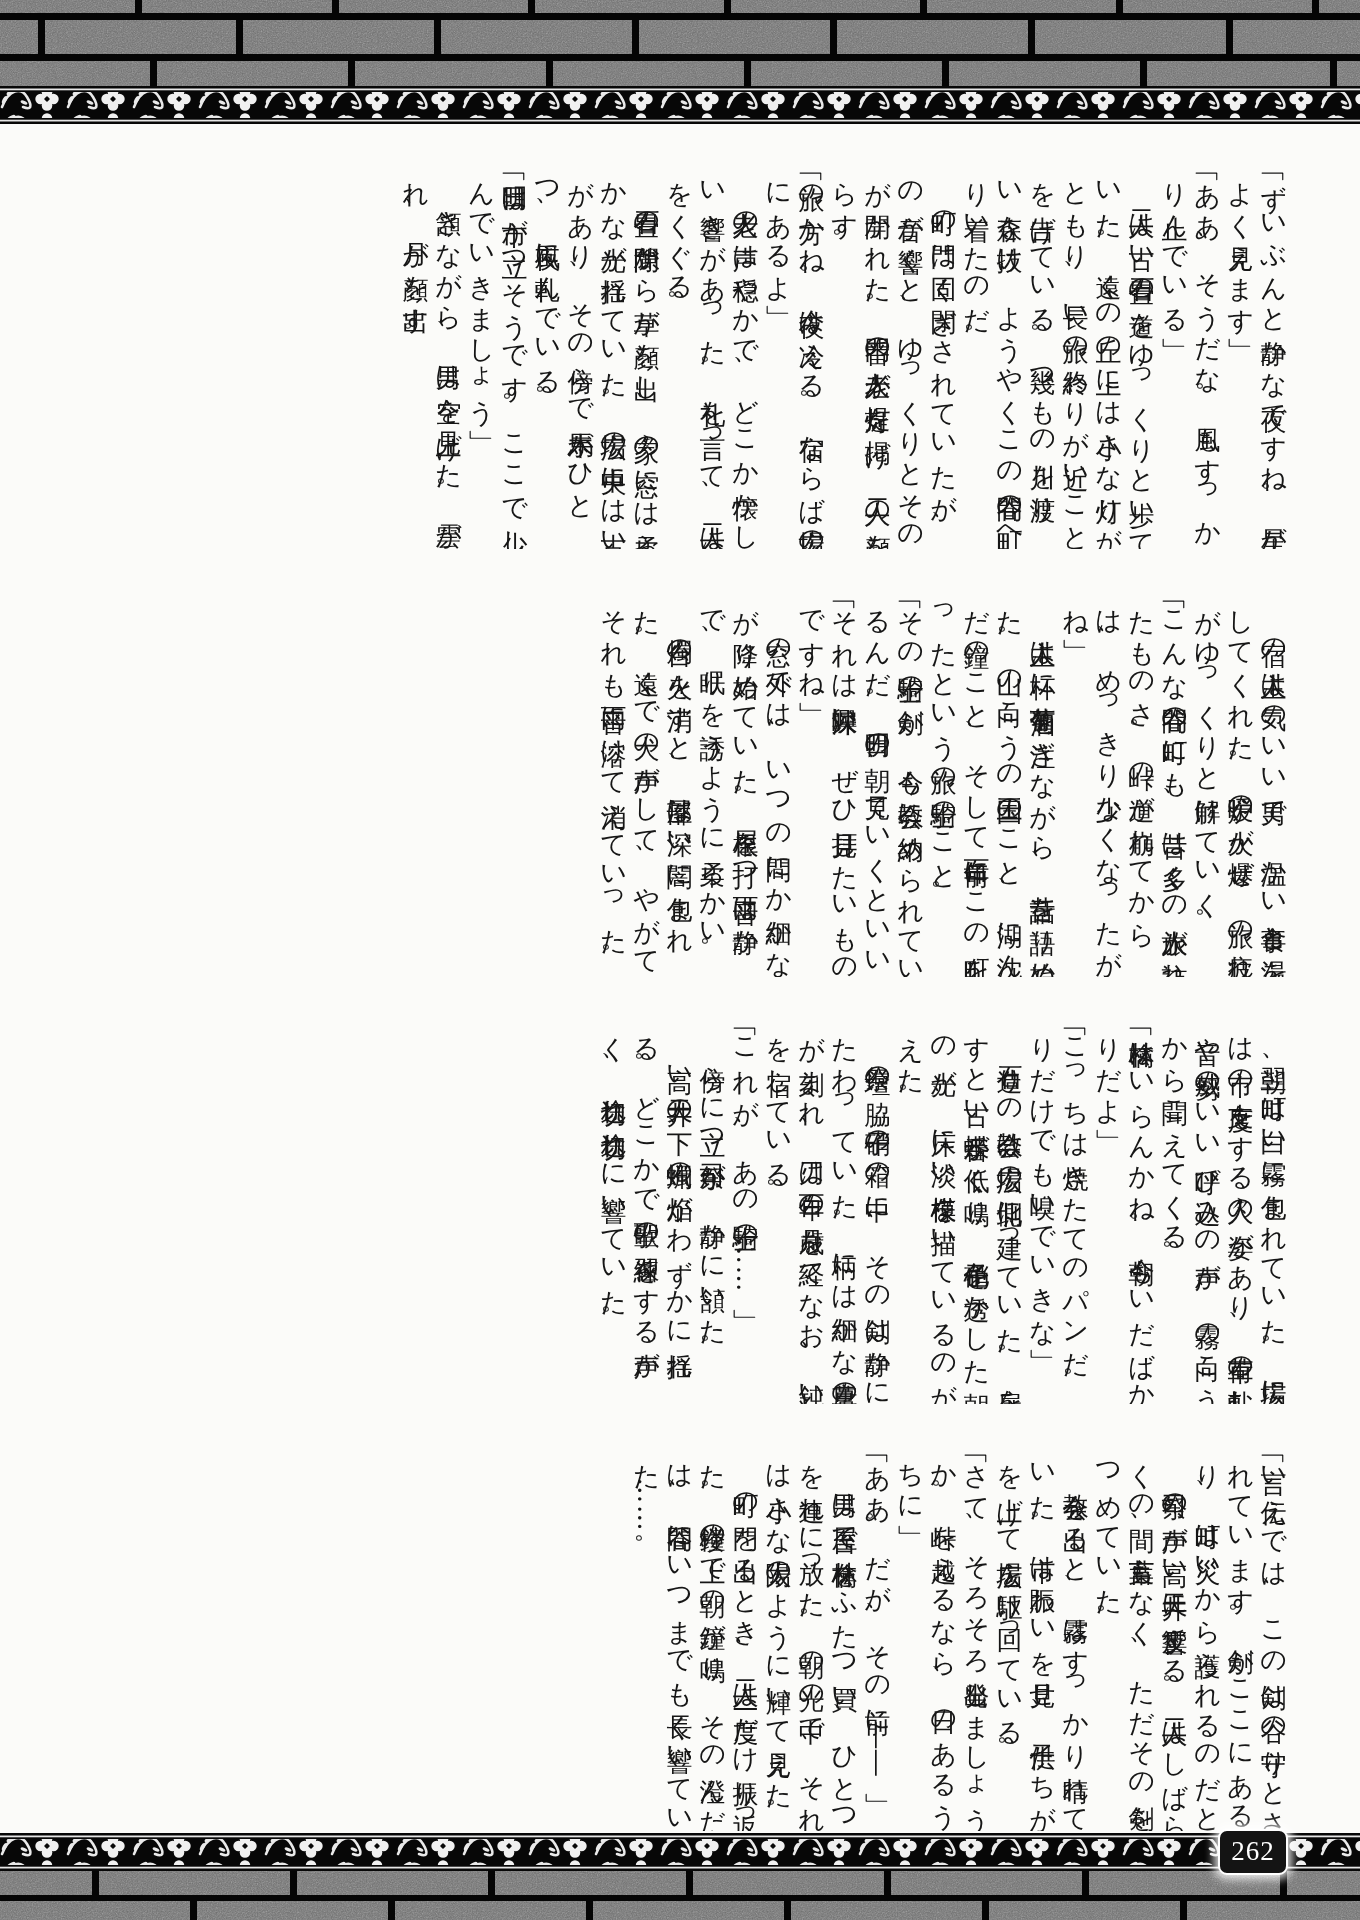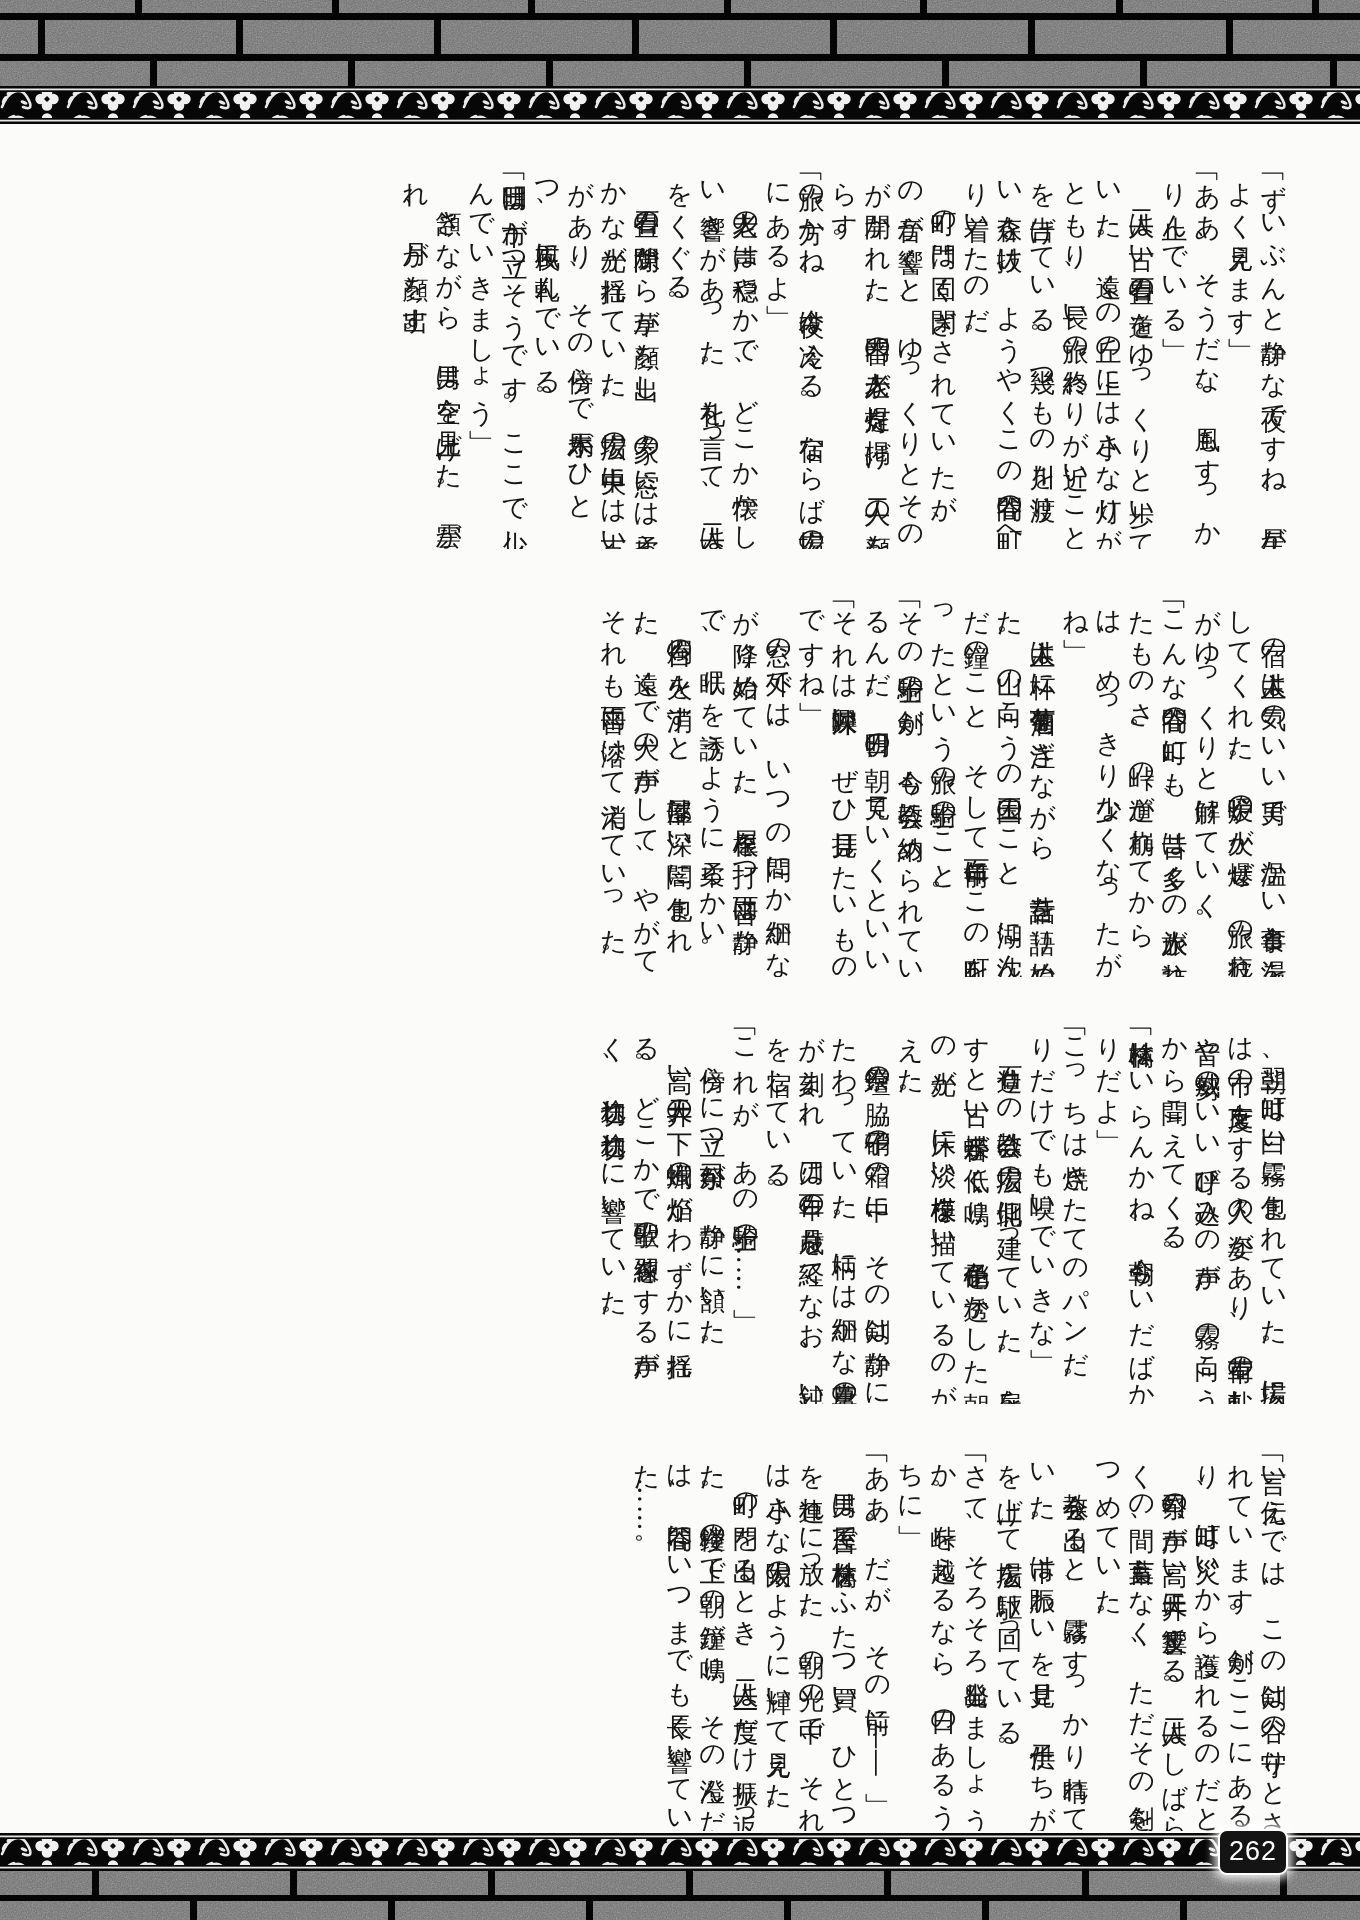--- a/index.html
+++ b/index.html
@@ -24,21 +24,21 @@
   .text-row p{margin:0;padding:0;}
   .row-1{top:164px;}
   .row-2{top:592px;}
   .row-3{top:1019px;}
   .row-4{top:1446px;}
   .page-badge{
     position:absolute;top:-4px;right:72px;width:66px;height:42px;
     background:#141414;border:2px solid #ffffff;border-radius:9px;
     box-shadow:0 0 10px 4px rgba(255,255,255,0.85);
     color:#ffffff;font-size:27px;line-height:40px;text-align:center;
-    font-family:Liberation Sans, sans-serif;
+    font-family:Liberation Serif, serif;
     letter-spacing:1px;z-index:3;
   }
 </style>
 </head>
 <body>
 
 <svg width="0" height="0" style="position:absolute" aria-hidden="true">
   <defs>
     <filter id="grain" x="0" y="0" width="100%" height="100%">
       <feTurbulence type="fractalNoise" baseFrequency="0.8" numOctaves="2" stitchTiles="stitch"></feTurbulence>

